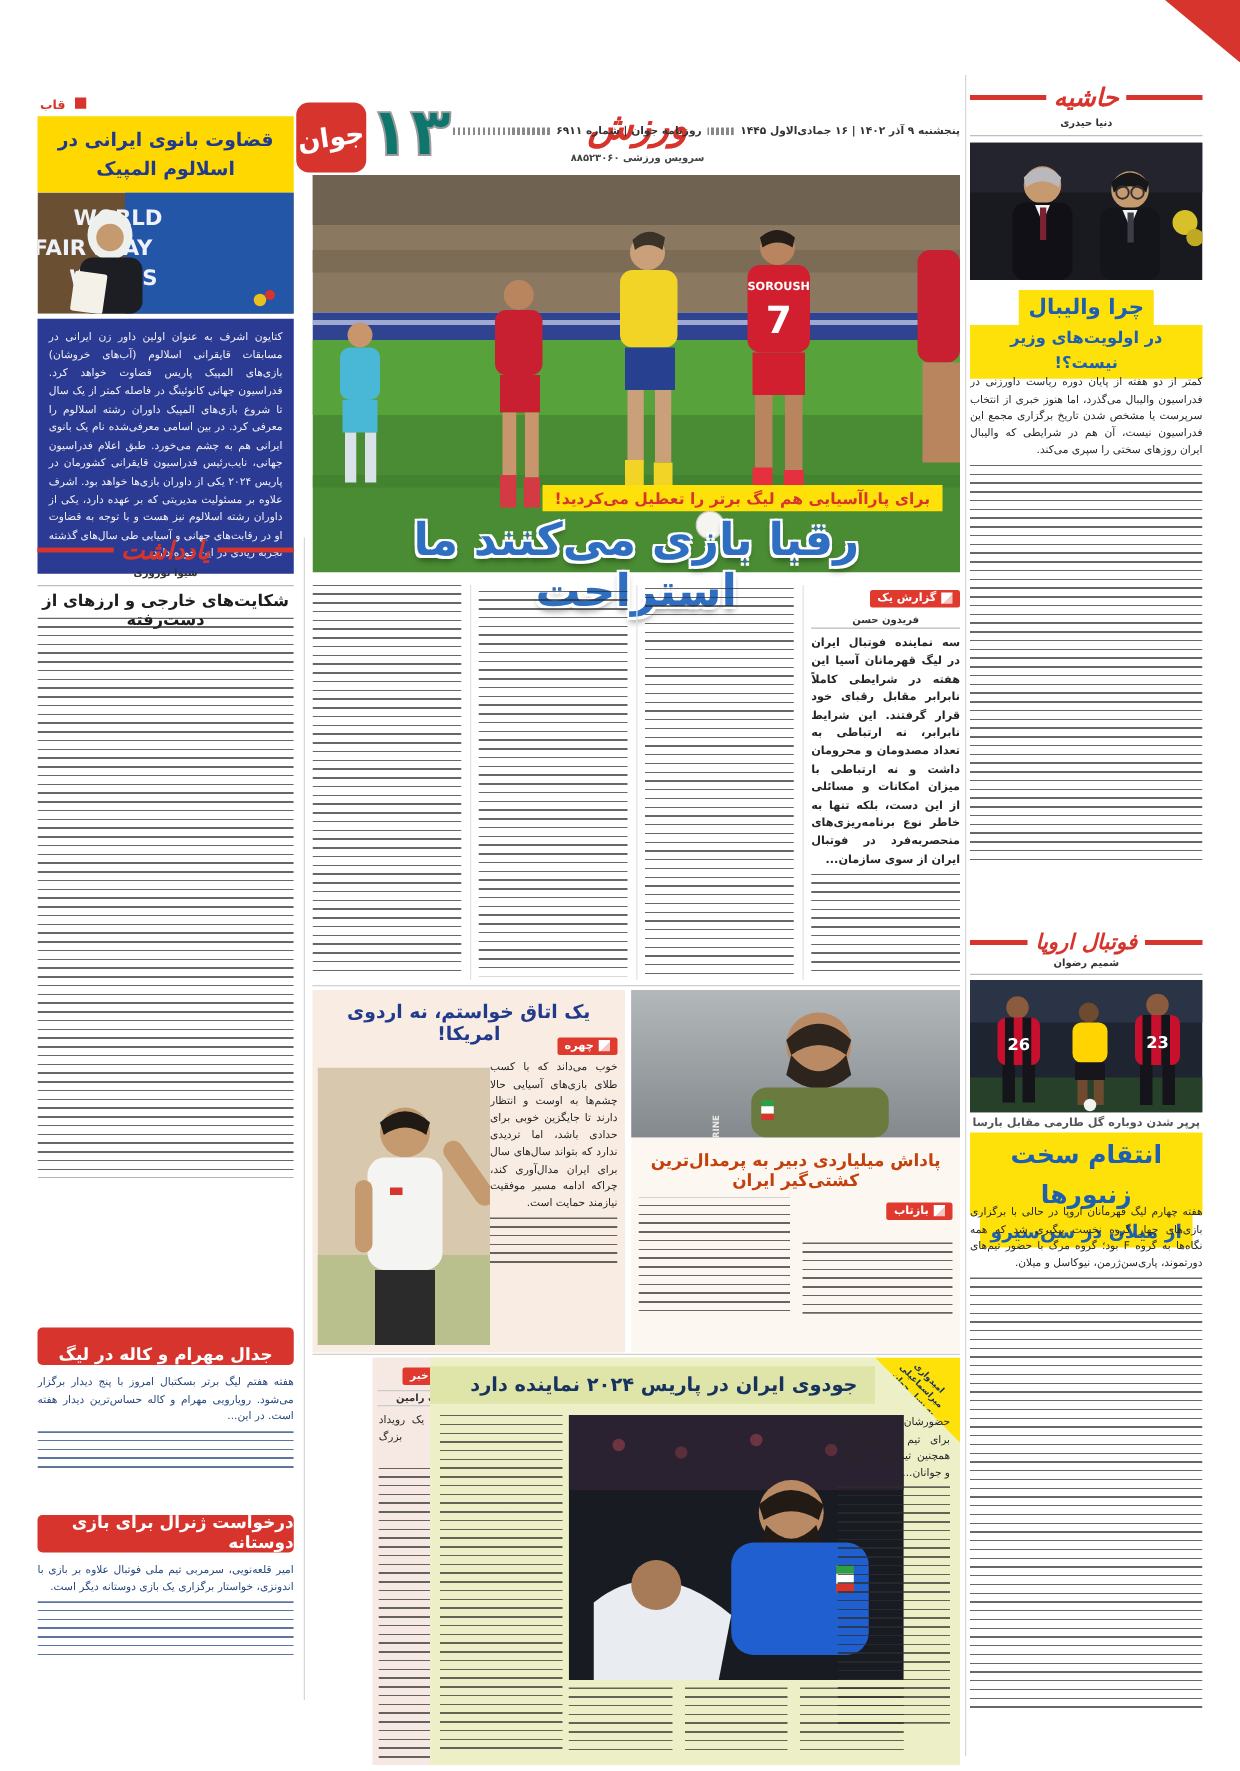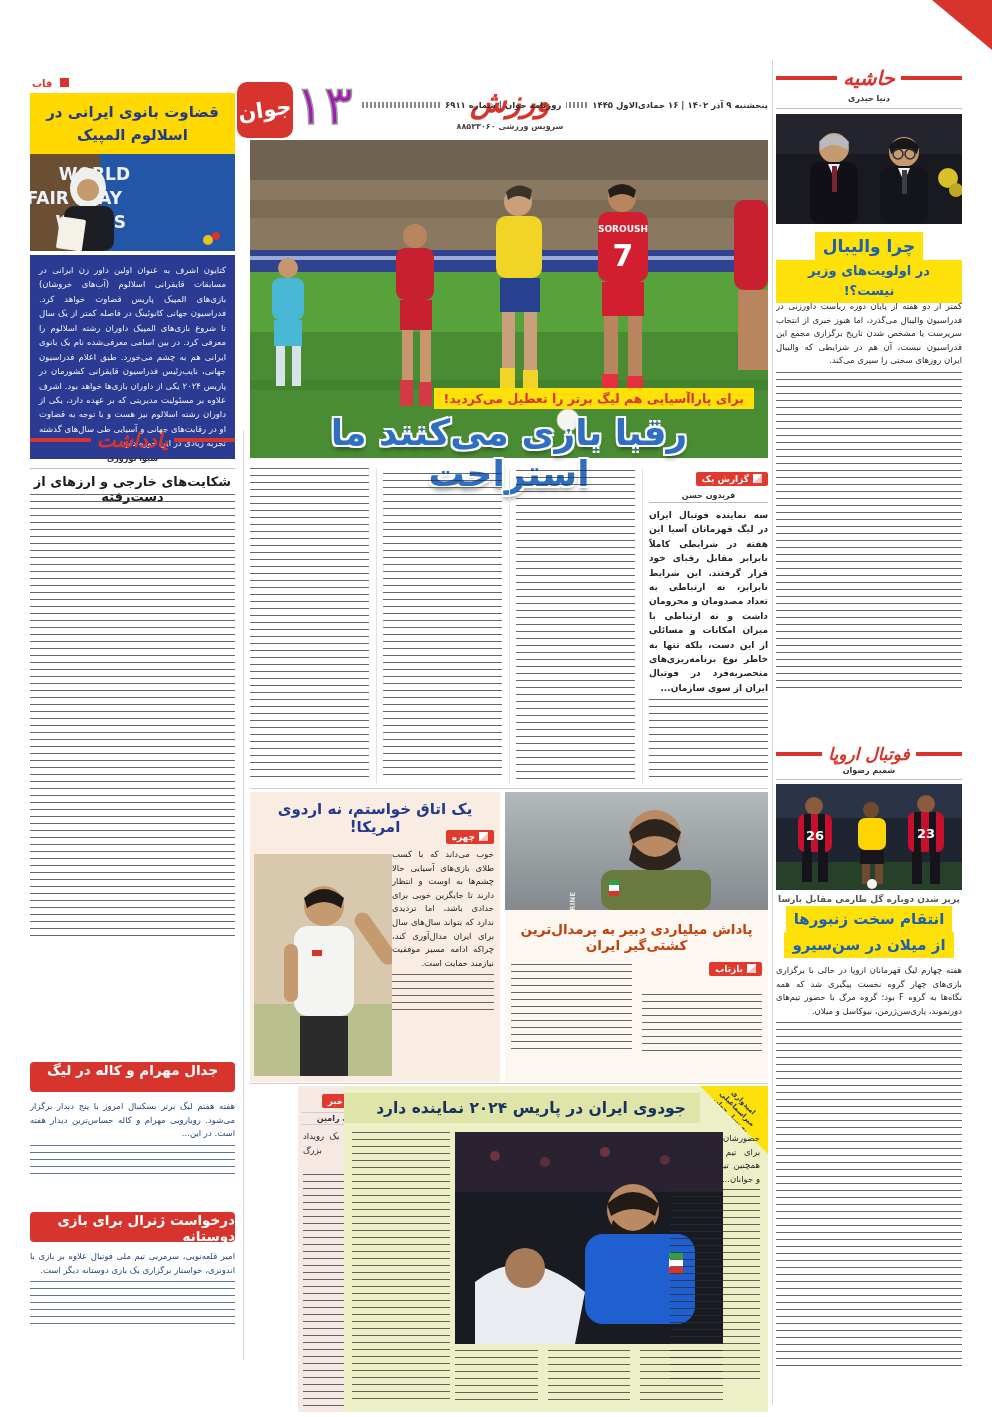--- a/index.html
+++ b/index.html
@@ -14,35 +14,35 @@
   .hrule{height:1px;background:#cfcfcf;}
   .secttitle{color:#d6342c;font-weight:bold;font-size:20px;font-style:italic;white-space:nowrap;}
   .sectbar{height:4px;background:#d6342c;flex:1;}
   .secthead{display:flex;align-items:center;gap:6px;}
   .byline{font-size:8px;font-weight:bold;color:#333;text-align:center;}
   .kickerchip{display:inline-flex;align-items:center;gap:4px;background:#e03a2f;color:#fff;
               font-size:9px;font-weight:bold;padding:2px 6px;border-radius:2px;}
   .kickericon{width:9px;height:9px;background:linear-gradient(135deg,#fff 55%,#f5c5c0 55%);display:inline-block;}
   .yellowline{display:inline-block;background:#ffe10a;color:#1d5fb0;font-weight:bold;padding:1px 8px;}
   .redbanner{background:#d6342c;border-radius:4px;color:#fff;font-weight:bold;font-size:13.5px;
-             display:flex;align-items:flex-start;justify-content:center;}
+             display:flex;align-items:flex-end;justify-content:center;}
   .lead{margin:0 0 4px 0;}
   svg text{font-family:"DejaVu Sans",sans-serif;}
 </style>
 </head>
 <body>
 
 <div id="page">
 
   <div class="abs" style="left:932px;top:0;width:60px;height:50px;background:#d6342c;clip-path:polygon(0 0,100% 0,100% 100%);"></div>
 
   <div class="abs" style="left:237px;top:82px;width:56px;height:56px;background:#d6342c;border-radius:10px;display:flex;align-items:center;justify-content:center;">
     <span style="color:#fff;font-size:21px;font-weight:bold;transform:rotate(-8deg);">جوان</span>
   </div>
-  <div class="abs" style="left:295px;top:74px;font-size:54px;font-weight:normal;color:#a21caf;-webkit-text-stroke:1.5px #9a9a9a;text-shadow:0 0 1px #aaa;">۱۳</div>
+  <div class="abs" style="left:295px;top:74px;font-size:54px;font-weight:bold;color:#0f766e;-webkit-text-stroke:1.5px #9a9a9a;text-shadow:0 0 1px #aaa;">۱۳</div>
 
   <div class="abs" style="left:455px;top:84px;width:110px;text-align:center;color:#d6342c;font-size:30px;font-weight:bold;font-style:italic;">ورزش</div>
   <div class="abs" style="left:430px;top:122px;width:160px;text-align:center;font-size:8px;color:#444;font-weight:bold;">سرویس ورزشی ۸۸۵۲۳۰۶۰</div>
 
   <div class="abs" style="left:360px;top:100px;width:408px;display:flex;align-items:center;gap:5px;direction:rtl;">
     <span style="font-size:8.5px;color:#333;font-weight:bold;white-space:nowrap;">پنجشنبه ۹ آذر ۱۴۰۲ | ۱۶ جمادی‌الاول ۱۴۴۵</span>
     <span style="flex:1;height:6px;background:repeating-linear-gradient(to left,#888 0 2px,transparent 2px 4px);"></span>
     <span style="font-size:8.5px;color:#333;font-weight:bold;white-space:nowrap;">روزنامه جوان | شماره ۶۹۱۱</span>
     <span style="width:80px;height:6px;background:repeating-linear-gradient(to left,#888 0 2px,transparent 2px 4px);"></span>
   </div>
@@ -324,21 +324,21 @@
       <rect x="138" y="28" width="7" height="40" fill="#14141a"></rect>
         <rect x="153" y="28" width="7" height="40" fill="#14141a"></rect>
       <text x="150" y="54" text-anchor="middle" font-size="13" font-weight="bold" fill="#fff">23</text>
       <rect x="136" y="68" width="10" height="32" fill="#14141a"></rect>
         <rect x="154" y="68" width="10" height="32" fill="#14141a"></rect>
     </g>
   </svg>
 
   <div class="abs" style="left:776px;top:894px;width:186px;text-align:center;font-size:9px;color:#555;font-weight:bold;">پرپر شدن دوباره گل طارمی مقابل بارسا</div>
   <div class="abs" style="left:776px;top:906px;width:186px;text-align:center;line-height:1.6;">
-    <span class="yellowline" style="font-size:15px;">انتقام سخت زنبورها</span><br>
+    <span class="yellowline" style="font-size:20px;">انتقام سخت زنبورها</span><br>
     <span class="yellowline" style="font-size:15px;">از میلان در سن‌سیرو</span>
   </div>
   <div class="abs jtext" style="left:776px;top:964px;width:186px;height:440px;overflow:hidden;">
     <p class="lead">هفته چهارم لیگ قهرمانان اروپا در حالی با برگزاری بازی‌های چهار گروه نخست پیگیری شد که همه نگاه‌ها به گروه F بود؛ گروه مرگ با حضور تیم‌های دورتموند، پاری‌سن‌ژرمن، نیوکاسل و میلان.</p>
     <div class="fl" style="height:348px;"></div>
   </div>
 
   <div class="abs" style="left:30px;top:72px;width:205px;">
     <div style="text-align:left;direction:ltr;padding:0 2px 2px;">
       <span style="color:#d6342c;font-weight:bold;font-size:10px;">قاب</span>

